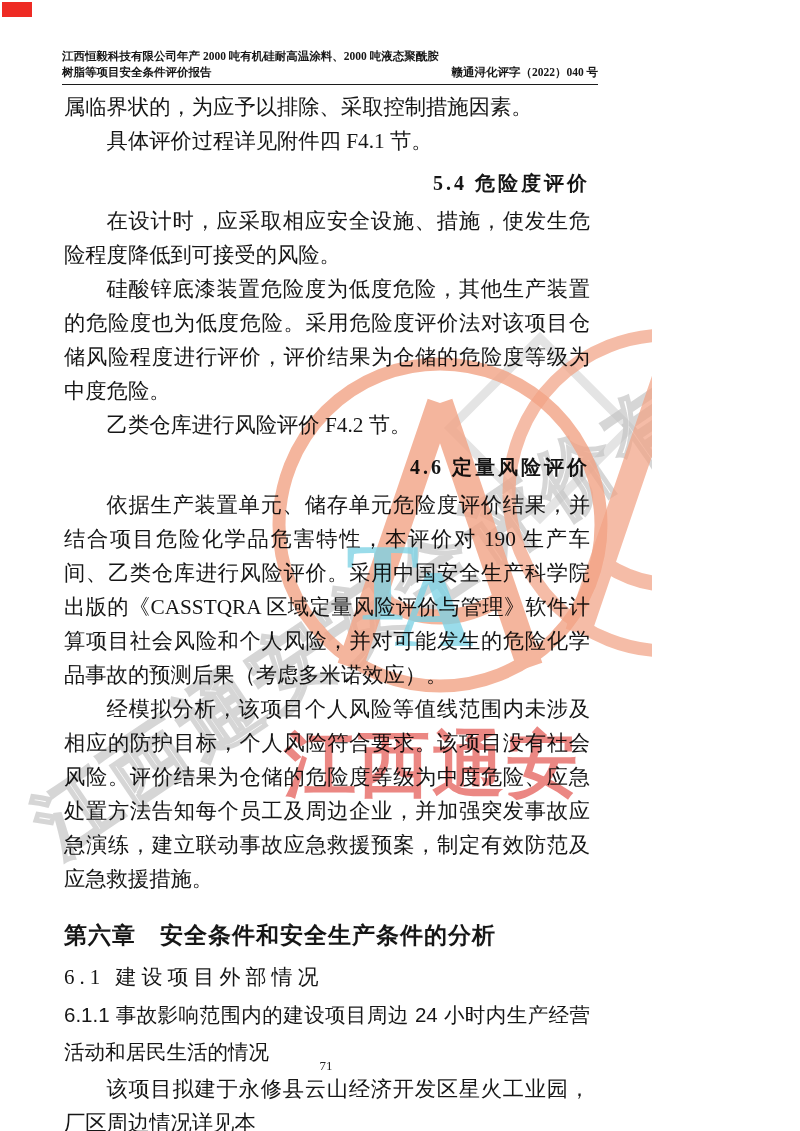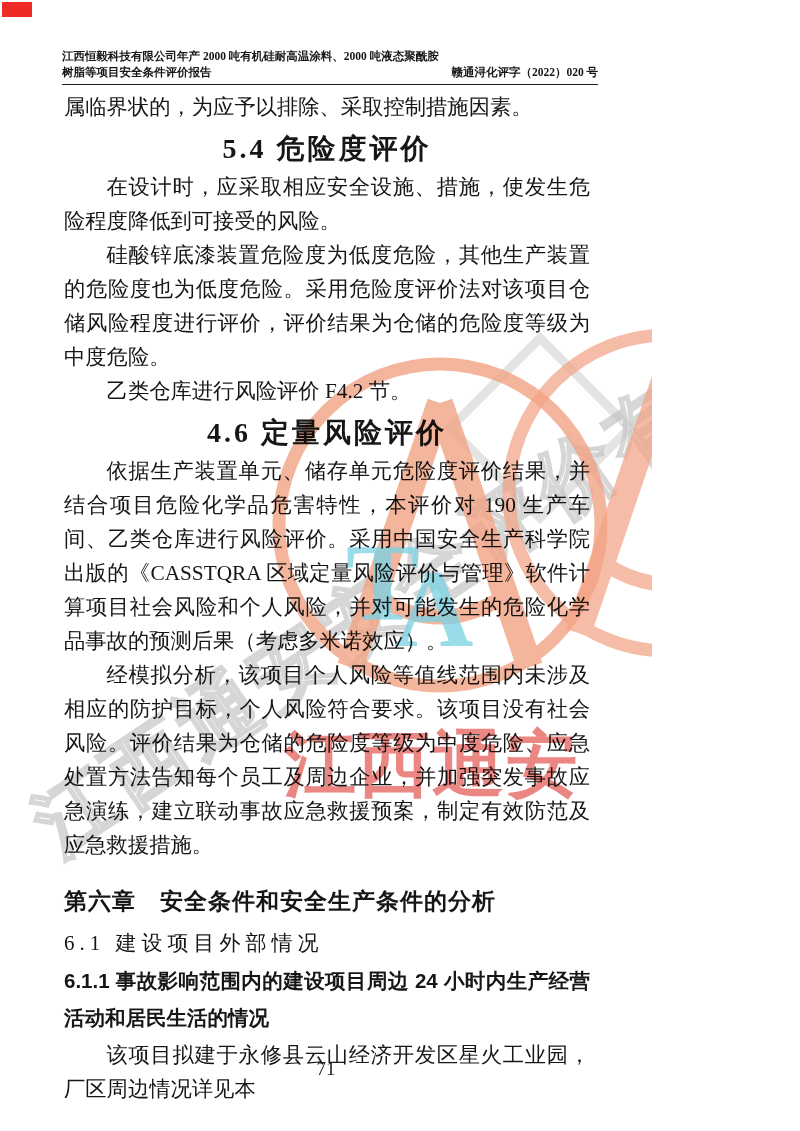--- a/index.html
+++ b/index.html
@@ -23,31 +23,31 @@
   .doc-header .hdr-right{white-space:nowrap; margin-left:12px;}
 
   
   .doc-main{
     position:absolute; left:64px; right:62px; top:90px; z-index:1;
     font-size:21.3px; line-height:34px; text-align:justify;
   }
   .blk{margin:0;}
   p.body{text-indent:2em;}
   p.body-noindent{text-indent:0;}
-  .h2{font-weight:bold; font-size:28px; letter-spacing:3px; line-height:36px; margin:7px 0 3px; text-align:center;}
+  .h2{font-weight:bold; font-size:20px; letter-spacing:3px; line-height:36px; margin:7px 0 3px; text-align:right;}
   .h2-kai{font-weight:normal; font-size:21px; letter-spacing:5px; line-height:34px; margin:8px 0 2px; text-align:left;}
   .chapter{
     font-family:"Liberation Sans","DejaVu Sans",sans-serif;
     font-weight:bold; font-size:23px; line-height:30px; margin:24px 0 10px; letter-spacing:1px;
   }
-  .h3{font-family:"Liberation Sans","DejaVu Sans",sans-serif; font-weight:bold; font-size:20.5px; line-height:37px; margin:2px 0; text-align:justify;}
+  .h3{font-family:"Liberation Sans","DejaVu Sans",sans-serif; font-weight:normal; font-size:20.5px; line-height:37px; margin:2px 0; text-align:justify;}
 
   .doc-footer{
     position:absolute; left:0; right:0; top:1058px; z-index:1;
-    text-align:center; font-size:19px; color:#222;
+    text-align:center; font-size:13px; color:#222;
   }
 
   
   .wm-layer{position:absolute; inset:0; z-index:2; pointer-events:none; mix-blend-mode:multiply;}
   .wm-gray-text{
     position:absolute; left:14px; top:790px; white-space:nowrap;
     transform:rotate(-34deg); transform-origin:0 0;
     font-size:80px; font-weight:bold; letter-spacing:6px;
     color:transparent; -webkit-text-stroke:2.5px rgba(185,185,185,.58);
   }
@@ -73,25 +73,26 @@
 </head>
 <body>
 
 <div class="page">
 
   <div class="corner-mark tl"></div>
   <div class="corner-mark tr"></div>
 
   <div class="doc-header">
     <span class="hdr-left">江西恒毅科技有限公司年产 2000 吨有机硅耐高温涂料、2000 吨液态聚酰胺树脂等项目安全条件评价报告</span>
-    <span class="hdr-right">赣通浔化评字（2022）020 号</span>
+    <span class="hdr-right">赣通浔化评字（2022）040 号</span>
   </div>
 
   <div class="doc-main">
       <p class="blk body-noindent">属临界状的，为应予以排除、采取控制措施因素。</p>
+      <p class="blk body">具体评价过程详见附件四 F4.1 节。</p>
       <div class="blk h2">5.4 危险度评价</div>
       <p class="blk body">在设计时，应采取相应安全设施、措施，使发生危险程度降低到可接受的风险。</p>
       <p class="blk body">硅酸锌底漆装置危险度为低度危险，其他生产装置的危险度也为低度危险。采用危险度评价法对该项目仓储风险程度进行评价，评价结果为仓储的危险度等级为中度危险。</p>
       <p class="blk body">乙类仓库进行风险评价 F4.2 节。</p>
       <div class="blk h2">4.6 定量风险评价</div>
       <p class="blk body">依据生产装置单元、储存单元危险度评价结果，并结合项目危险化学品危害特性，本评价对 190 生产车间、乙类仓库进行风险评价。采用中国安全生产科学院出版的《CASSTQRA 区域定量风险评价与管理》软件计算项目社会风险和个人风险，并对可能发生的危险化学品事故的预测后果（考虑多米诺效应）。</p>
       <p class="blk body">经模拟分析，该项目个人风险等值线范围内未涉及相应的防护目标，个人风险符合要求。该项目没有社会风险。评价结果为仓储的危险度等级为中度危险、应急处置方法告知每个员工及周边企业，并加强突发事故应急演练，建立联动事故应急救援预案，制定有效防范及应急救援措施。</p>
       <div class="blk chapter">第六章　安全条件和安全生产条件的分析</div>
       <div class="blk h2-kai">6.1 建设项目外部情况</div>
       <div class="blk h3">6.1.1 事故影响范围内的建设项目周边 24 小时内生产经营活动和居民生活的情况</div>

